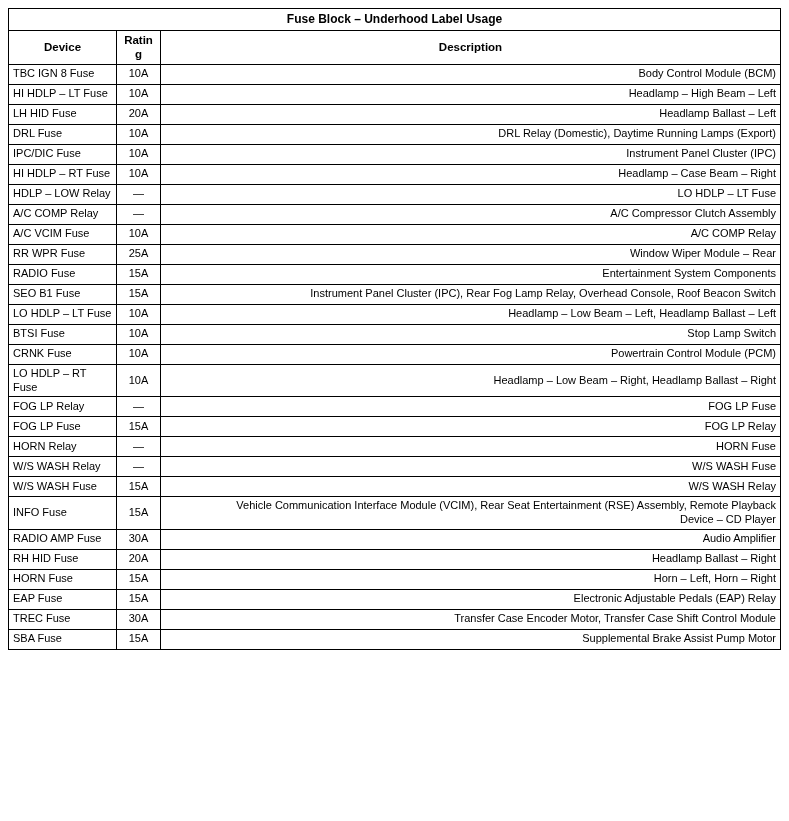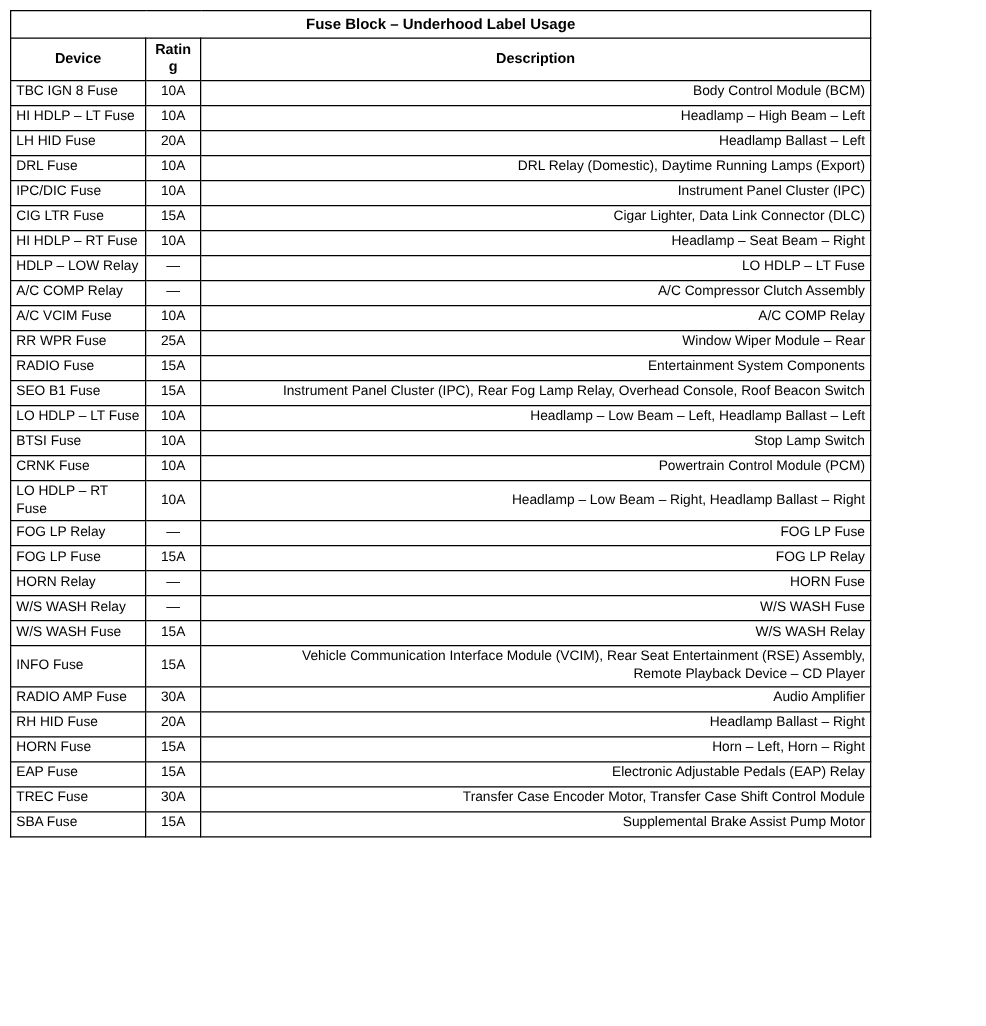--- a/index.html
+++ b/index.html
@@ -10,21 +10,21 @@
   }
   .page {
     width: 789px;
     padding: 8px 8px 8px 8px;
     background: #ffffff;
     font-family: "Liberation Sans", sans-serif;
     color: #000000;
   }
   table.fuse-table {
     border-collapse: collapse;
-    width: 689px;
+    width: 773px;
     table-layout: fixed;
     font-size: 11px;
     color: #000000;
   }
   .fuse-table th,
   .fuse-table td {
     border: 1px solid #000000;
     padding: 2px 4px;
     vertical-align: middle;
     line-height: 1.25;
@@ -89,28 +89,23 @@
           <td class="device">DRL Fuse</td>
           <td class="rating">10A</td>
           <td class="description">DRL Relay (Domestic), Daytime Running Lamps (Export)</td>
         </tr>
         <tr>
           <td class="device">IPC/DIC Fuse</td>
           <td class="rating">10A</td>
           <td class="description">Instrument Panel Cluster (IPC)</td>
         </tr>
         <tr>
-          <td class="device">CIG LTR Fuse</td>
-          <td class="rating">15A</td>
-          <td class="description">Cigar Lighter, Data Link Connector (DLC)</td>
-        </tr>
-        <tr>
           <td class="device">HI HDLP – RT Fuse</td>
           <td class="rating">10A</td>
-          <td class="description">Headlamp – Seat Beam – Right</td>
+          <td class="description">Headlamp – Case Beam – Right</td>
         </tr>
         <tr>
           <td class="device">HDLP – LOW Relay</td>
           <td class="rating">—</td>
           <td class="description">LO HDLP – LT Fuse</td>
         </tr>
         <tr>
           <td class="device">A/C COMP Relay</td>
           <td class="rating">—</td>
           <td class="description">A/C Compressor Clutch Assembly</td>

